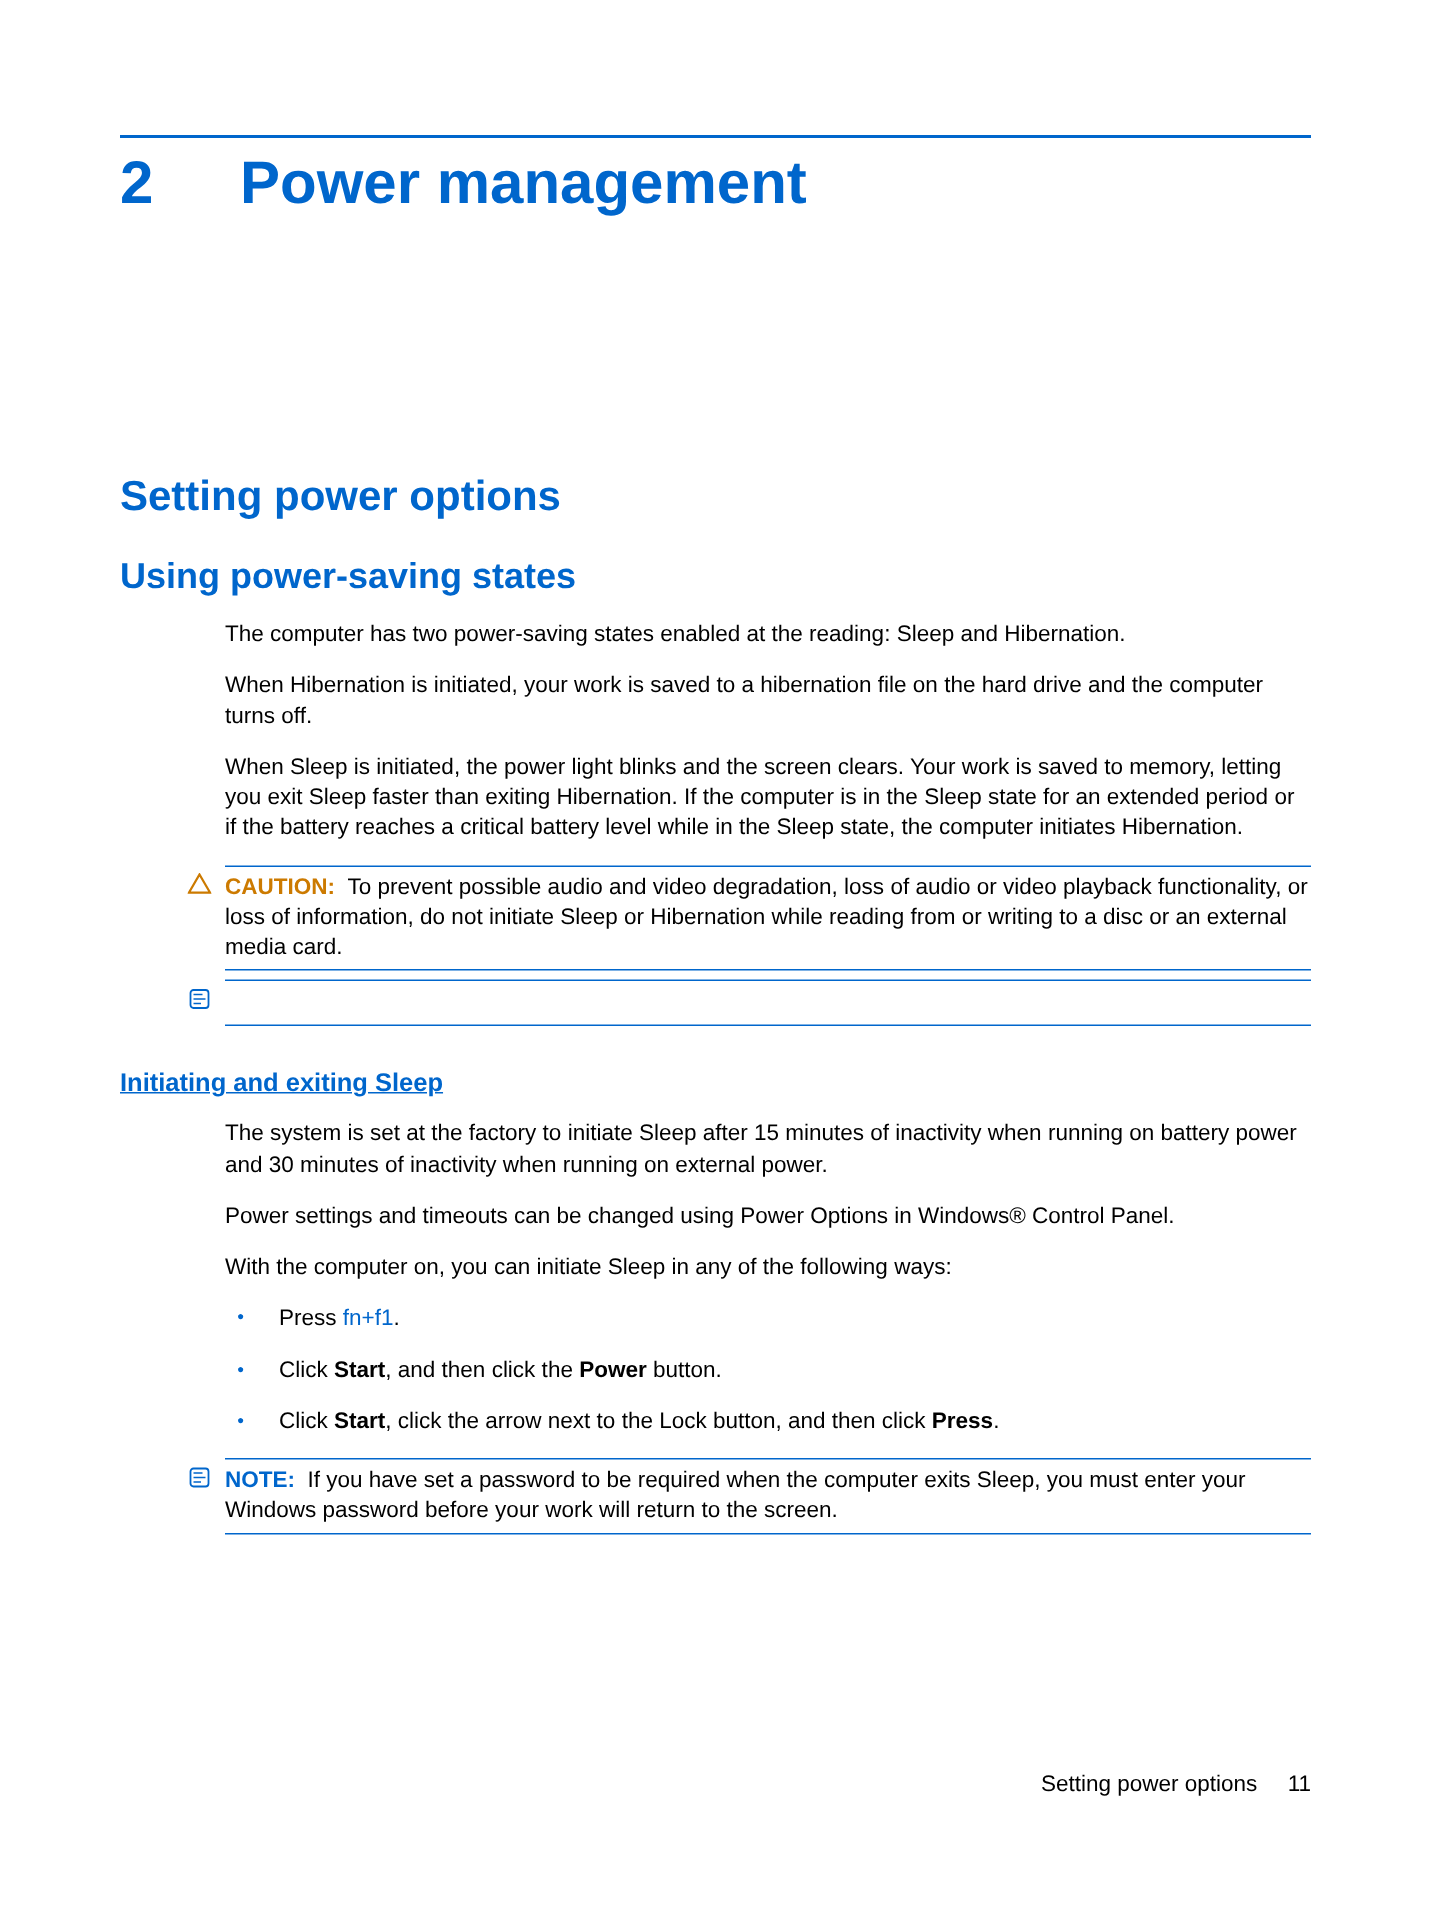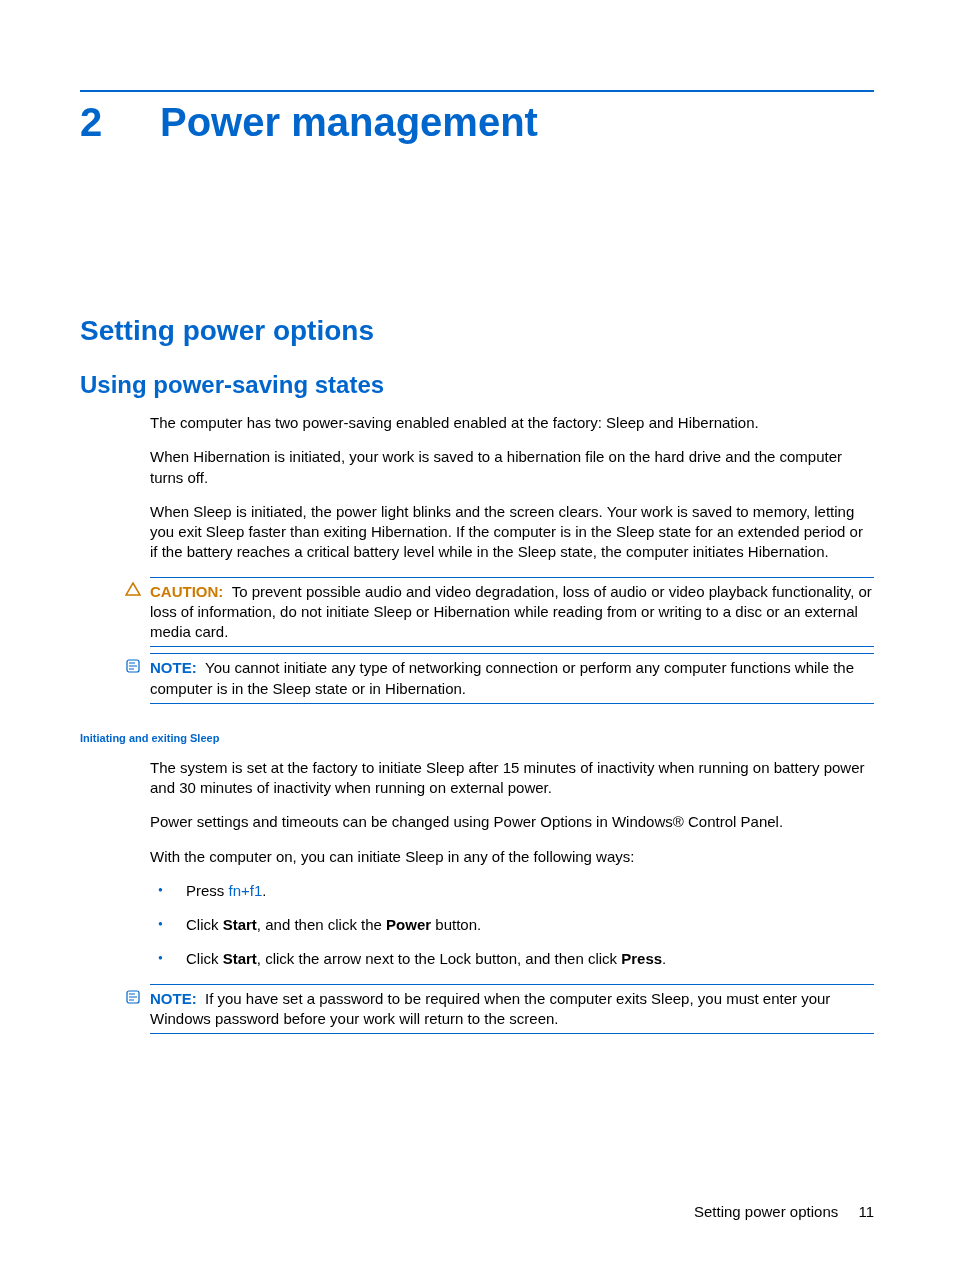--- a/index.html
+++ b/index.html
@@ -45,23 +45,24 @@
     margin: 0 0 24px 0;
   }
   .h2 {
     color: #0066cc;
     font-size: 24px;
     font-weight: bold;
     margin: 0 0 14px 0;
   }
   .h3 {
     color: #0066cc;
-    font-size: 11px;
+    font-size: 17px;
     font-weight: bold;
     margin: 28px 0 14px 0;
+    text-decoration: underline;
   }
   .body-block {
     margin-left: 70px;
   }
   p {
     font-size: 15px;
     line-height: 1.35;
     margin: 0 0 14px 0;
   }
   .callout-wrap {
@@ -122,21 +123,21 @@
   }
   .tri-icon {
     position: absolute;
     left: 4px;
     top: 2px;
   }
   .link { color: #0066cc; }
   b { font-weight: bold; }
   .footer {
     position: absolute;
-    bottom: 50px;
+    bottom: 72px;
     right: 80px;
     font-size: 15px;
   }
   .footer-num { margin-left: 16px; }
 </style>
 </head>
 <body>
 
 <div class="page">
 
@@ -144,21 +145,21 @@
   <div class="chapter-row">
     <div class="chapter-number">2</div>
     <div class="chapter-title">Power management</div>
   </div>
 
   <div class="h1">Setting power options</div>
 
   <div class="h2">Using power-saving states</div>
 
   <div class="body-block">
-    <p>The computer has two power-saving enabled enabled at the factory: Sleep and Hibernation.</p>
+    <p>The computer has two power-saving states enabled at the reading: Sleep and Hibernation.</p>
     <p>When Hibernation is initiated, your work is saved to a hibernation file on the hard drive and the computer turns off.</p>
     <p>When Sleep is initiated, the power light blinks and the screen clears. Your work is saved to memory, letting you exit Sleep faster than exiting Hibernation. If the computer is in the Sleep state for an extended period or if the battery reaches a critical battery level while in the Sleep state, the computer initiates Hibernation.</p>
   </div>
 
   <div class="callout-wrap">
     <div class="callout-icon">
       <svg width="16" height="14" viewBox="0 0 16 14">
           <polygon points="8,1 15,13 1,13" fill="none" stroke="#cc7a00" stroke-width="1.5"></polygon>
         </svg>
     </div>
@@ -166,23 +167,20 @@
       <span class="label-caution">CAUTION:</span>&nbsp;&nbsp;<span>To prevent possible audio and video degradation, loss of audio or video playback functionality, or loss of information, do not initiate Sleep or Hibernation while reading from or writing to a disc or an external media card.</span>
     </div>
   </div>
 
   <div class="callout-wrap">
     <div class="callout-icon">
       <svg width="16" height="16" viewBox="0 0 16 16">
           <rect x="2" y="2" width="12" height="12" rx="2" fill="none" stroke="#0066cc" stroke-width="1.2"></rect>
           <path d="M4 5 h6 M4 8 h8 M4 11 h5" stroke="#0066cc" stroke-width="1"></path>
         </svg>
-    </div>
-    <div class="callout-text">
-      <span class="label-note">NOTE:</span>&nbsp;&nbsp;<span>You cannot initiate any type of networking connection or perform any computer functions while the computer is in the Sleep state or in Hibernation.</span>
     </div>
   </div>
 
   <div class="h3">Initiating and exiting Sleep</div>
 
   <div class="body-block">
     <p>The system is set at the factory to initiate Sleep after 15 minutes of inactivity when running on battery power and 30 minutes of inactivity when running on external power.</p>
     <p>Power settings and timeouts can be changed using Power Options in Windows® Control Panel.</p>
     <p>With the computer on, you can initiate Sleep in any of the following ways:</p>
 

